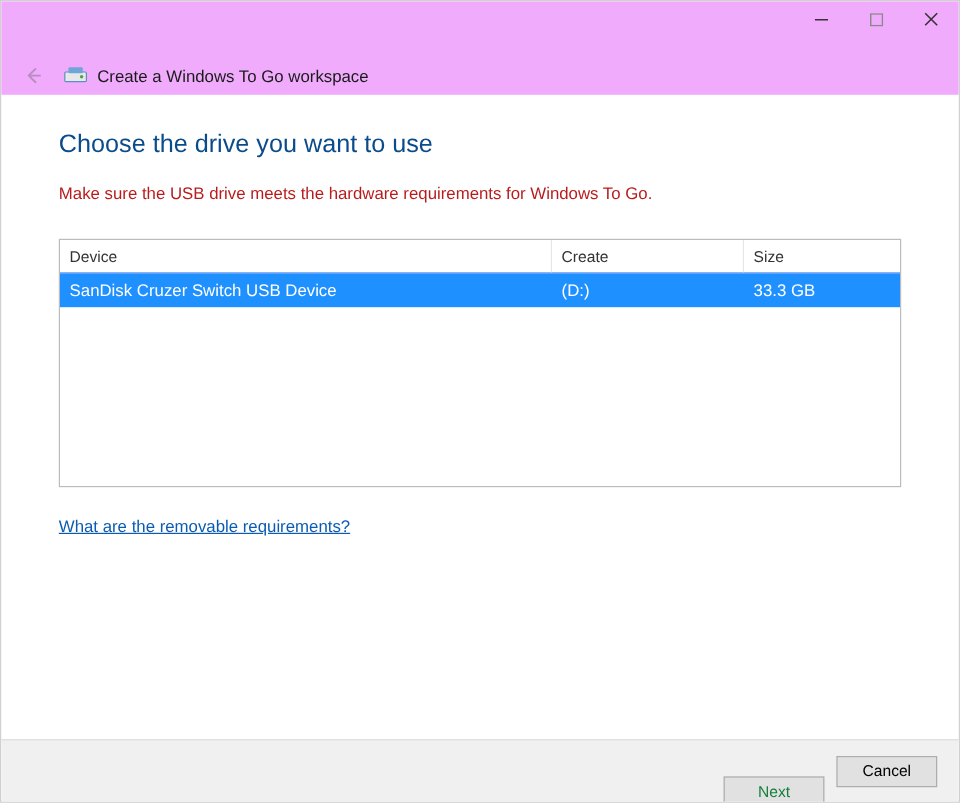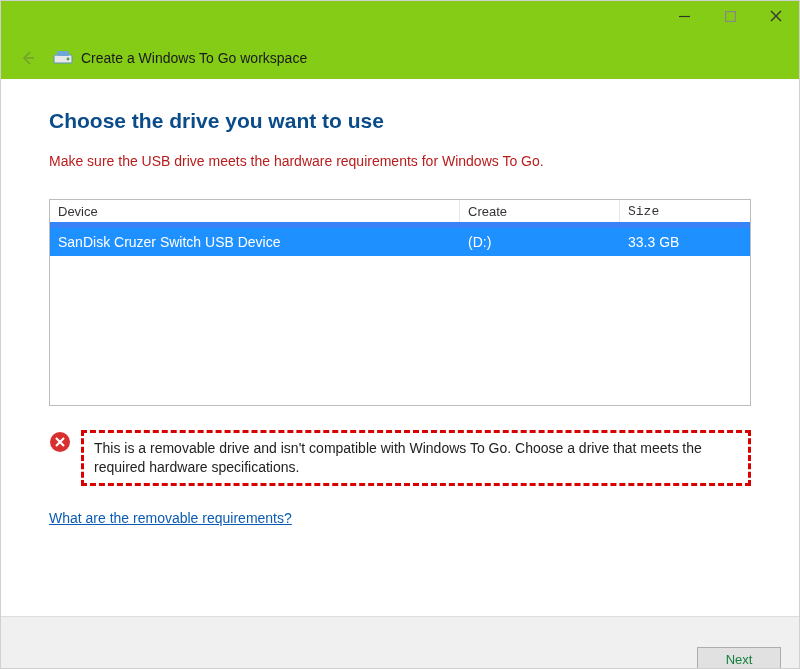--- a/index.html
+++ b/index.html
@@ -12,23 +12,23 @@
       background: #fff;
       width: 800px;
       height: 669px;
       overflow: hidden;
       border: 1px solid #d0d0d0;
       position: relative;
     }
     
     .titlebar {
       height: 78px;
-      background: #84cc16;
-      display: flex;
-      align-items: flex-start;
+      background: #f0abfc;
+      display: flex;
+      align-items: center;
       position: relative;
     }
     .win-controls {
       position: absolute;
       top: 0;
       right: 0;
       display: flex;
     }
     .win-btn {
       width: 46px;
@@ -65,49 +65,49 @@
       font-size: 14px;
       color: #1a1a1a;
     }
     
     .content {
       padding: 30px 48px 0 48px;
     }
     .heading {
       color: #0a4b8a;
       font-size: 21px;
-      font-weight: 700;
+      font-weight: 400;
       margin-bottom: 20px;
     }
     .subheading {
       font-size: 14px;
       color: #b91c1c;
       margin-bottom: 30px;
     }
     
     .drive-table {
       border: 1px solid #bcbcbc;
       width: 100%;
       height: 207px;
       background: #fff;
     }
     .drive-header {
       display: flex;
       height: 28px;
-      border-bottom: 6px solid #3b82f6;
+      border-bottom: 1px solid #3b82f6;
     }
     .drive-header > div {
       font-size: 13px;
       color: #333;
       display: flex;
       align-items: center;
       padding: 0 8px;
       border-right: 1px solid #e6e6e6;
     }
-    .drive-header > div:last-child { border-right: none; font-family: Liberation Mono, monospace; }
+    .drive-header > div:last-child { border-right: none; }
     .col-device { flex: 0 0 410px; }
     .col-drives { flex: 0 0 160px; }
     .col-size   { flex: 1; }
     .drive-row {
       display: flex;
       height: 28px;
       background: #1e90ff;
       color: #fff;
     }
     .drive-row > div {
@@ -230,29 +230,20 @@
       <div class="col-drives">Create</div>
       <div class="col-size">Size</div>
     </div>
     <div class="drive-row">
       <div class="col-device">SanDisk Cruzer Switch USB Device</div>
       <div class="col-drives">(D:)</div>
       <div class="col-size">33.3 GB</div>
     </div>
   </div>
 
-  <div class="warning-block">
-    <div class="warn-icon">
-      <svg width="22" height="22" viewBox="0 0 22 22">
-        <circle cx="11" cy="11" r="10" fill="#d83030"></circle>
-        <line x1="7" y1="7" x2="15" y2="15" stroke="#fff" stroke-width="2.2"></line>
-        <line x1="15" y1="7" x2="7" y2="15" stroke="#fff" stroke-width="2.2"></line>
-      </svg>
-    </div>
-    <div class="warn-text">This is a removable drive and isn't compatible with Windows To Go. Choose a drive that meets the required hardware specifications.</div>
-  </div>
 
   <a class="req-link">What are the removable requirements?</a>
 </div>
 
 <div class="footer">
   <div class="btn disabled">Next</div>
+  <div class="btn">Cancel</div>
 </div>
 
 </body></html>

